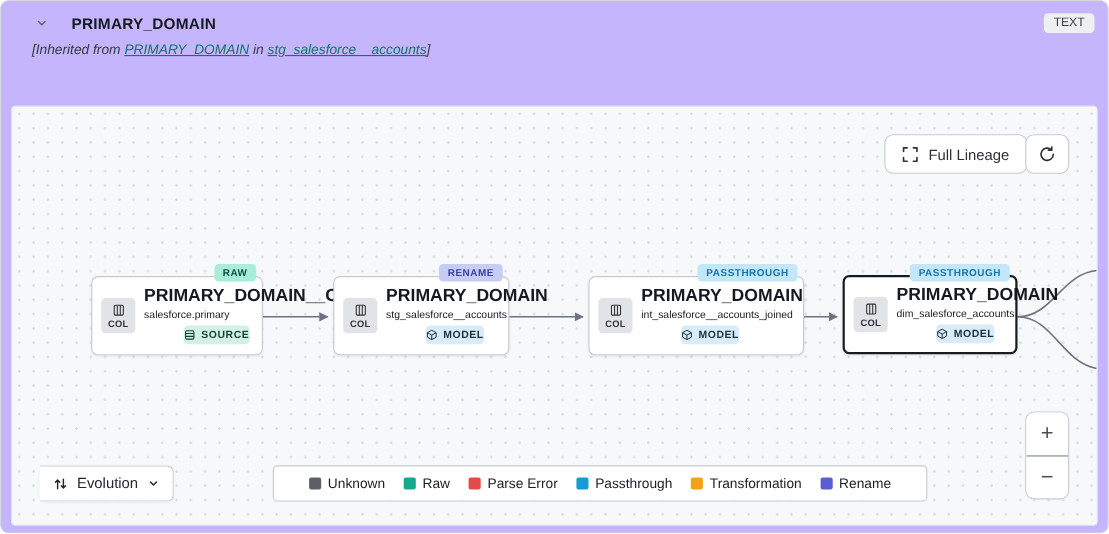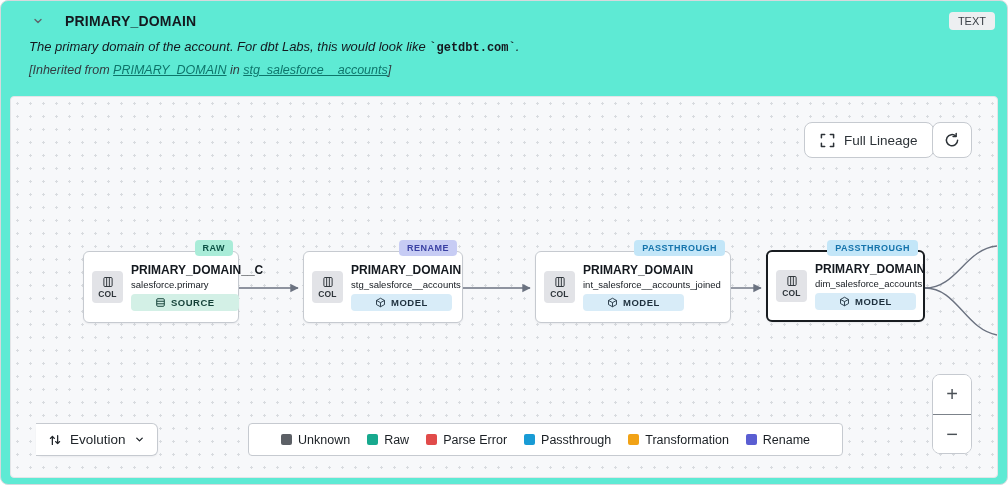--- a/index.html
+++ b/index.html
@@ -1,18 +1,18 @@
 <!DOCTYPE html>
 <html><head>
 <meta charset="utf-8">
 <style>
   * { box-sizing: border-box; }
   html,body { margin:0; padding:0; background:#fff; }
   body { width:1008px; height:485px; font-family:"Liberation Sans",sans-serif; color:#14191f; }
-  .page { width:1008px; height:485px; border:1px solid #d6d9dd; border-radius:8px; background:#5eead4; overflow:hidden; position:relative; }
+  .page { width:1008px; height:485px; border:1px solid #d6d9dd; border-radius:8px; background:#c4b5fd; overflow:hidden; position:relative; }
 
   
   .header { padding:11px 12px 0 28px; }
   .header-row { display:flex; align-items:center; }
   .chevron-btn { width:18px; height:18px; display:flex; align-items:center; justify-content:center; color:#5f646b; cursor:pointer; }
   .page-title { font-size:14px; font-weight:700; margin-left:18px; letter-spacing:.2px; color:#14191f; }
   .type-badge { margin-left:auto; background:#edeff1; color:#3a4047; font-size:11px; font-weight:500; padding:3px 9px; border-radius:4px; }
   .desc { margin-top:9px; font-style:italic; font-size:13px; color:#14191f; }
   .desc .code { font-family:"Liberation Mono","DejaVu Sans Mono",monospace; font-weight:700; font-size:12px; font-style:normal; }
   .inherited { margin-top:8px; font-style:italic; font-size:12.5px; color:#333b41; }
@@ -34,23 +34,23 @@
   .node { position:absolute; height:72px; background:#fff; border:1px solid #c6cad0; border-radius:6px;
     box-shadow:0 1px 2px rgba(20,25,31,.06); display:flex; align-items:center; padding:0 8px; z-index:1; cursor:pointer; }
   .node.selected { border:2px solid #181c20; }
   .evo-badge { position:absolute; top:-12px; right:5px; font-size:9px; font-weight:700; letter-spacing:.5px; padding:3px 8px; border-radius:4px; white-space:nowrap; }
   .evo-raw { background:#a9ecd8; color:#0b5144; }
   .evo-rename { background:#c7ccf4; color:#3a40a3; }
   .evo-pass { background:#c3e6f8; color:#1473ab; }
   .col-box { width:31px; height:32px; flex:none; background:#e2e3e7; border-radius:4px; display:flex; flex-direction:column; align-items:center; justify-content:center; gap:1px; color:#2f353b; }
   .col-box .col-label { font-size:8.5px; font-weight:700; letter-spacing:.2px; }
   .node-content { margin-left:8px; display:flex; flex-direction:column; gap:2px; }
-  .node-title { font-size:12px; font-weight:700; white-space:nowrap; color:#14191f; }
+  .node-title { font-size:16px; font-weight:700; white-space:nowrap; color:#14191f; }
   .node-sub { font-size:9.5px; white-space:nowrap; color:#14191f; }
-  .res-badge { display:inline-flex; align-items:center; gap:5px; align-self:flex-start; margin-top:2px; font-size:9.5px; font-weight:700; letter-spacing:.5px; padding:3px 24px; border-radius:4px; }
+  .res-badge { display:inline-flex; align-items:center; gap:5px; align-self:flex-start; margin-top:2px; font-size:9.5px; font-weight:700; letter-spacing:.5px; padding:3px 0; border-radius:4px;margin-left:36px; }
   .res-source { background:#d3f0e6; color:#123f36; }
   .res-model { background:#d8ecf8; color:#1d2f3d; }
 
   
   .lens-group { position:absolute; left:25px; top:326px; height:33px; display:flex; z-index:2; border-radius:6px; box-shadow:0 1px 2px rgba(20,25,31,.05); }
   .lenses-btn { background:#135a4e; color:#fff; border:1px solid #135a4e; border-radius:6px 0 0 6px; display:flex; align-items:center; gap:7px; padding:0 12px; font-size:13px; font-weight:600; cursor:pointer; }
   .lens-select { background:#fff; border:1px solid #c6cad0; border-left:none; border-radius:0 6px 6px 0; display:flex; align-items:center; gap:8px; padding:0 12px; font-size:13.5px; color:#22272c; cursor:pointer; }
   .legend { position:absolute; left:237px; top:326px; height:33px; display:flex; align-items:center; gap:17px; padding:0 32px; background:#fff; border:1px solid #c6cad0; border-radius:4px; z-index:2; }
   .legend-item { display:flex; align-items:center; gap:6px; font-size:12.5px; color:#1a1f24; }
   .swatch { width:11px; height:11px; border-radius:2px; flex:none; }
@@ -70,21 +70,20 @@
   <div class="header">
     <div class="header-row">
       <span class="chevron-btn">
         <svg width="12" height="12" viewBox="0 0 12 12" fill="none" stroke="currentColor" stroke-width="1.4" stroke-linecap="round" stroke-linejoin="round">
             <path d="M3 4.5 L6 7.5 L9 4.5"></path>
           </svg>
       </span>
       <span class="page-title">PRIMARY_DOMAIN</span>
       <span class="type-badge">TEXT</span>
     </div>
-    <div class="desc"><span>The primary domain of the account. For dbt Labs, this would look like </span><span class="code">`getdbt.com`</span><span>.</span></div>
     <div class="inherited"><span>[Inherited from </span><span class="lnk">PRIMARY_DOMAIN</span><span> in </span><span class="lnk">stg_salesforce__accounts</span><span>]</span></div>
   </div>
 
   <div class="canvas">
 
     <svg class="edges" width="986" height="380" viewBox="0 0 986 380">
       <defs>
         <marker id="arr" markerWidth="8" markerHeight="8" refX="5.5" refY="3" orient="auto">
           <path d="M0,0 L6,3 L0,6 z" fill="#6b7280"></path>
         </marker>

